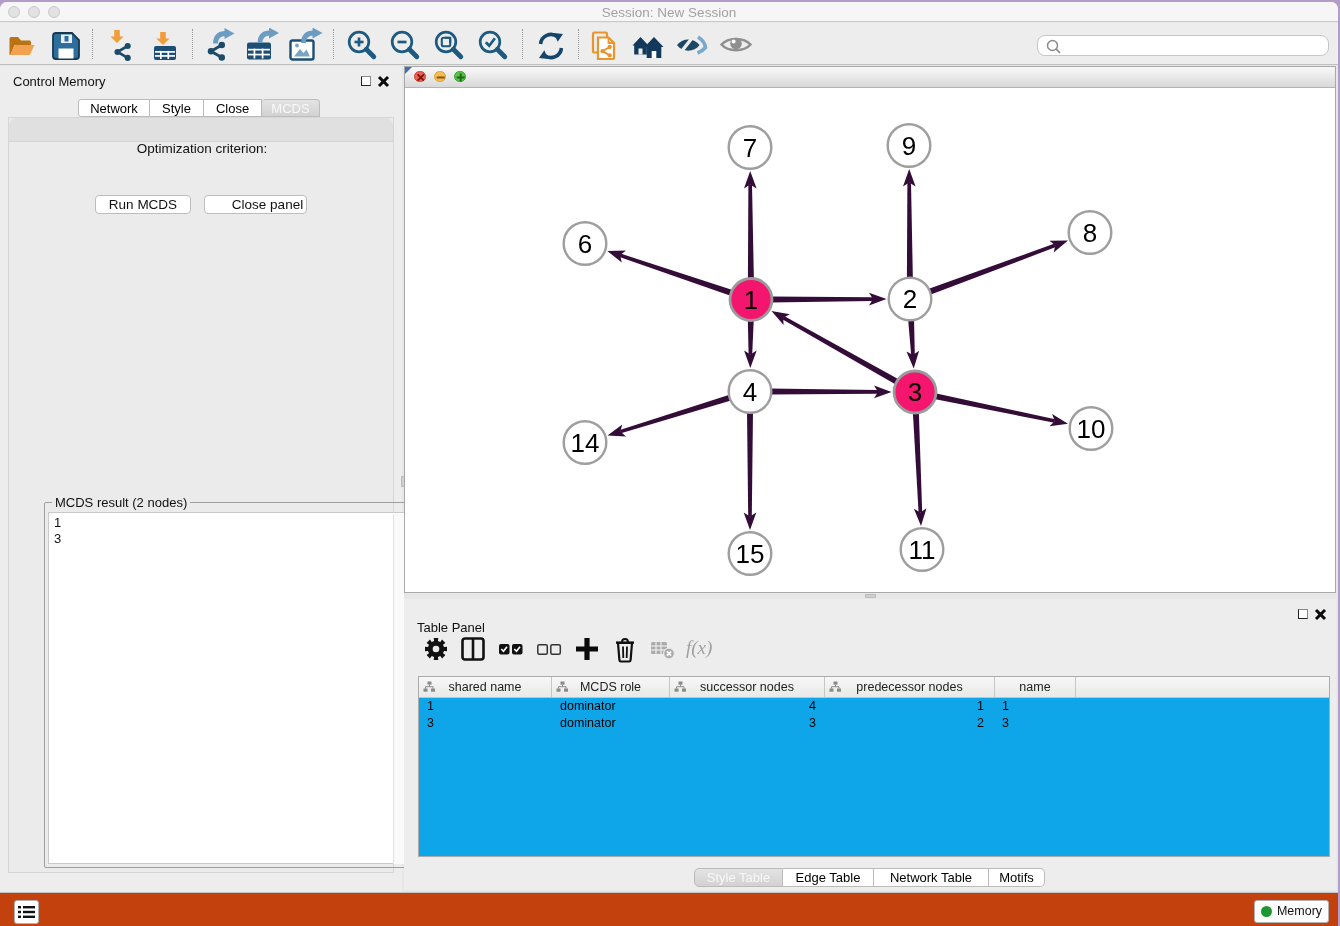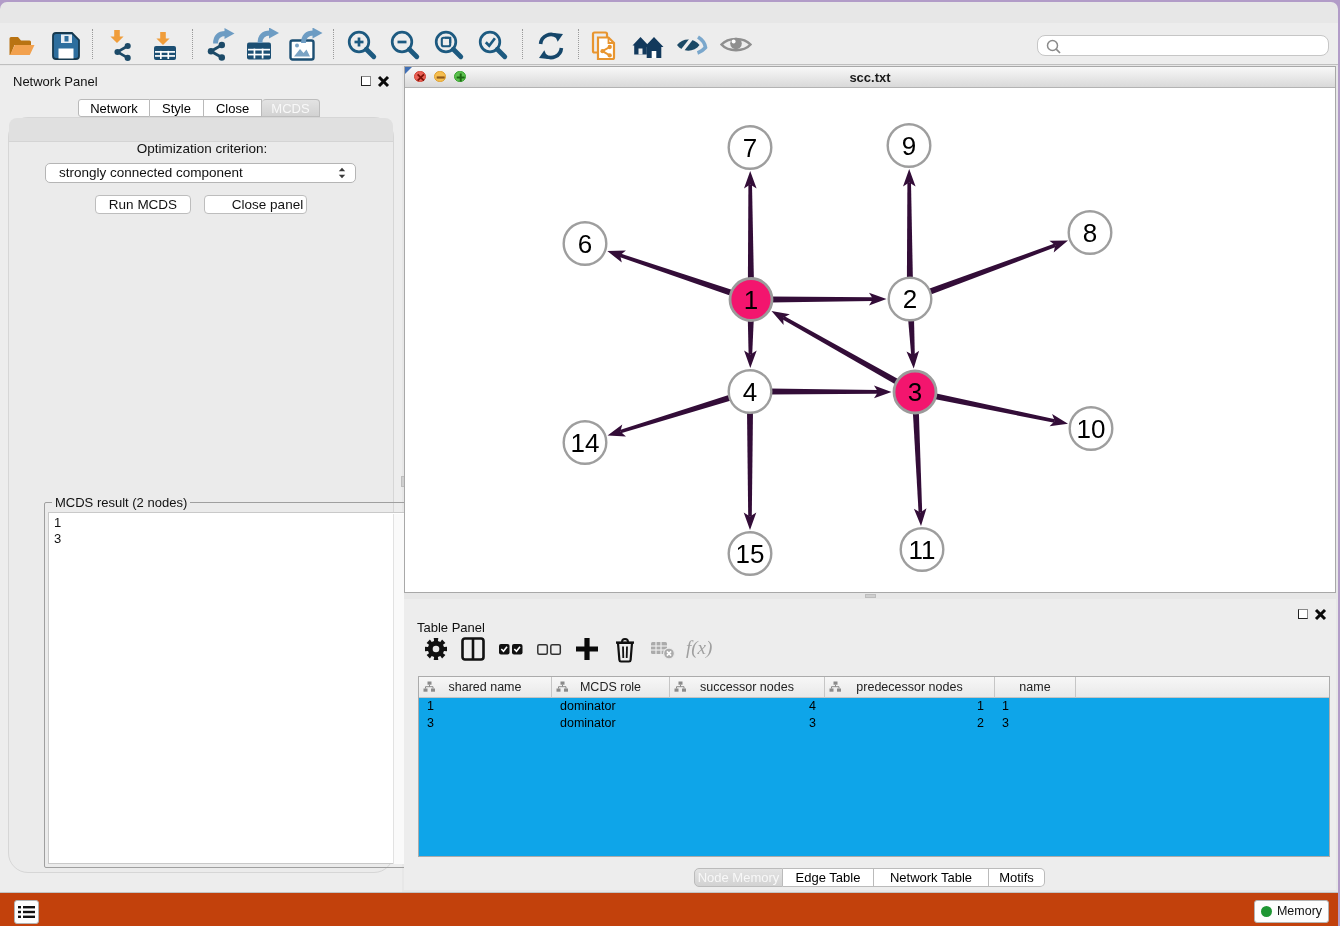--- a/index.html
+++ b/index.html
@@ -14,21 +14,21 @@
 .sep { position:absolute; top:6px; height:30px; width:0px; border-left:1px dotted #9a9a9a; }
 .ticon { position:absolute; top:5px; }
 #searchbox { position:absolute; left:1037px; top:12px; width:292px; height:21px; background:#fff; border:1px solid #c6c6c6; border-radius:8px; }
 
 #cpanel { position:absolute; left:0; top:64px; width:402px; height:826px; background:#ededed; }
 .phead { font-size:13px; color:#111; }
 .tabs { position:absolute; display:flex; }
 .tab { font-size:13px; color:#000; background:#fff; border:1px solid #b9b9b9; border-left:none; height:18px; line-height:17px; text-align:center; }
 .tab.first { border-left:1px solid #b9b9b9; border-radius:3px 0 0 3px; }
 .tab.sel { background:linear-gradient(#e3e3e3,#d2d2d2); color:#f8f8f8; border-color:#bdbdbd; border-radius:4px 4px 0 0; }
-#cp-inner { position:absolute; left:8px; top:51px; width:386px; height:756px; background:#ebebeb; border:1px solid #d6d6d6; border-radius:20px; }
+#cp-inner { position:absolute; left:8px; top:51px; width:386px; height:756px; background:#ebebeb; border:1px solid #d6d6d6; border-radius:0; }
 #cp-strip { position:absolute; left:0px; top:0px; width:384px; height:24px; background:#e0e0e0; border-radius:8px 8px 0 0; border-bottom:1px solid #d4d4d4; }
 #optlabel { position:absolute; left:0; top:23px; width:386px; text-align:center; font-size:13.5px; color:#111; }
 #dropdown { position:absolute; left:36px; top:45px; width:311px; height:20px; background:#fff; border:1px solid #b5b5b5; border-radius:5px; font-size:13.5px; color:#111; line-height:18px; padding-left:13px; }
 .btn { position:absolute; height:19px; background:#fff; border:1px solid #bdbdbd; border-radius:4px; font-size:13.5px; color:#111; text-align:center; line-height:17px; }
 #groupbox { position:absolute; left:7px; top:384px; width:367px; height:366px; border:1px solid #9f9f9f; border-radius:2px;margin-left:28px; }
 #grouplabel { position:absolute; left:7px; top:-8px; background:#ebebeb; padding:0 3px; font-size:13px; color:#111; }
 #gbwhite { position:absolute; left:3px; top:9px; width:359px; height:352px; background:#fff; border:1px solid #c9c9c9; }
 #gbscroll { position:absolute; right:1px; top:1px; width:12px; height:350px; background:#fafafa; border-left:1px solid #e2e2e2; }
 
 #netwin { position:absolute; left:404px; top:64px; width:932px; height:527px; background:#fff; border:1px solid #a8a8a8; }
@@ -47,20 +47,26 @@
 .td { position:absolute; font-size:12.5px; color:#000; height:17px; line-height:17px; }
 .btabs { position:absolute; top:269px; display:flex; }
 .btab { font-size:13px; background:#fff; border:1px solid #bbb; border-left:none; height:19px; line-height:18px; text-align:center; color:#000; }
 
 #statusbar { position:absolute; left:0; top:890px; width:1338px; height:35px; background:#c2410c; border-top:1px solid #c3c3c3; }
 #listbtn { position:absolute; left:14px; top:7px; width:25px; height:24px; background:#fdfdfd; border:1px solid #b3b3b3; border-radius:3px; }
 #membtn { position:absolute; left:1254px; top:7px; width:75px; height:23px; background:#fdfdfd; border:1px solid #b3b3b3; border-radius:3px; font-size:12.5px; color:#111; text-align:center; line-height:21px; }
 </style></head>
 <body>
 <div id="app">
+  <div id="titlebar">
+    <div class="tl" style="left:8px;"></div>
+    <div class="tl" style="left:28px;"></div>
+    <div class="tl" style="left:48px;"></div>
+    <div id="wtitle">Session: New Session</div>
+  </div>
   <div id="toolbar">
     <div class="sep" style="left:92px;"></div>
       <div class="sep" style="left:192px;"></div>
       <div class="sep" style="left:333px;"></div>
       <div class="sep" style="left:522px;"></div>
       <div class="sep" style="left:578px;"></div>
       <svg class="ticon" style="left:4px;" width="36" height="36" viewBox="0 0 36 36">
         <path d="M5.5,27 L5.5,10.5 Q5.5,9 7,9 L14,9 L17,12.5 L25.5,12.5 Q27,12.5 27,14 L27,17 L10.5,17 L6.5,27 Z" fill="#b97312"></path>
         <path d="M10.8,17 L30.5,17 L25.8,27 L6,27 Z" fill="#f2a14e"></path>
       </svg>
@@ -180,41 +186,37 @@
         <circle cx="15.6" cy="13.4" r="2" fill="#fff"></circle>
       </svg>
       <div id="searchbox">
         <svg width="18" height="18" viewBox="0 0 18 18" style="position:absolute;left:7px;top:2px;">
           <circle cx="7.5" cy="7.5" r="5" fill="none" stroke="#8a8a8a" stroke-width="1.5"></circle>
           <line x1="11.2" y1="11.2" x2="15" y2="15" stroke="#8a8a8a" stroke-width="1.7"></line>
         </svg>
       </div>
   </div>
   <div id="cpanel">
-    <div class="phead" style="position:absolute;left:13px;top:8px;">Network Panel</div>
+    <div class="phead" style="position:absolute;left:13px;top:8px;">Control Memory</div>
     <div style="position:absolute;left:361px;top:10px;width:10px;height:10px;border:1.4px solid #222;border-top-color:#8a8a8a;border-right-color:#8a8a8a;background:#fff;"></div>
       <svg style="position:absolute;left:377px;top:9px;" width="13" height="13" viewBox="0 0 13 13">
         <g stroke="#0a0a0a" stroke-width="3">
           <line x1="2" y1="2" x2="11" y2="11"></line>
           <line x1="11" y1="2" x2="2" y2="11"></line>
         </g>
       </svg>
     <div class="tabs" style="left:78px;top:33px;">
       <div class="tab first" style="width:72px;">Network</div>
       <div class="tab" style="width:54px;">Style</div>
       <div class="tab" style="width:58px;">Close</div>
       <div class="tab sel" style="width:58px;">MCDS</div>
     </div>
     <div id="cp-inner">
       <div id="cp-strip"></div>
       <div id="optlabel">Optimization criterion:</div>
-      <div id="dropdown">strongly connected component<svg width="14" height="16" viewBox="0 0 14 16" style="position:absolute;right:6px;top:1px;">
-            <path d="M3.8,6.2 L7,2.8 L10.2,6.2 Z" fill="#3a3a3a"></path>
-            <path d="M3.8,9.8 L7,13.2 L10.2,9.8 Z" fill="#3a3a3a"></path>
-          </svg></div>
       <div class="btn" style="left:86px;top:77px;width:96px;">Run MCDS</div>
       <div class="btn" style="left:195px;top:77px;width:103px;padding-left:24px;">Close panel</div>
       <div id="groupbox">
         <div id="grouplabel">MCDS result (2 nodes)</div>
         <div id="gbwhite">
           <div style="position:absolute;left:5px;top:2px;font-size:13px;color:#111;line-height:16.3px;">1<br>3</div>
           <div id="gbscroll"></div>
         </div>
       </div>
     </div>
@@ -232,21 +234,20 @@
           <g stroke="#7e1006" stroke-width="1.7">
             <line x1="12.6" y1="7.35" x2="18.9" y2="13.65"></line>
             <line x1="18.9" y1="7.35" x2="12.6" y2="13.65"></line>
           </g>
           <line x1="31.7" y1="10.5" x2="39.7" y2="10.5" stroke="#90591b" stroke-width="2.2"></line>
           <g stroke="#1d6a14" stroke-width="2">
             <line x1="51.7" y1="10.5" x2="59.7" y2="10.5"></line>
             <line x1="55.7" y1="6.5" x2="55.7" y2="14.5"></line>
           </g>
         </svg>
-      <div class="t">scc.txt</div>
     </div>
     <div id="netcanvas">
       <svg width="930" height="502" viewBox="0 0 930 502" style="position:absolute;left:0;top:0;">
           <g transform="translate(-1,-1.5)">
 <g fill="#330d38">
 <polygon points="349.9,193.0 348.0,97.0 344.4,97.0 343.9,193.0"></polygon>
 <polygon points="346.2,83.5 352.6,101.0 346.2,97.0 340.0,101.0"></polygon>
 <polygon points="330.0,203.1 216.6,166.1 215.5,169.5 328.0,208.8"></polygon>
 <polygon points="203.3,163.5 221.9,163.1 216.1,167.8 217.8,175.1"></polygon>
 <polygon points="366.0,214.9 469.0,213.4 469.0,209.8 366.0,208.9"></polygon>
@@ -396,21 +397,21 @@
         <div class="td" style="left:251px;top:21px;width:146px;text-align:right;">4</div>
         <div class="td" style="left:406px;top:21px;width:159px;text-align:right;">1</div>
         <div class="td" style="left:583px;top:21px;">1</div>
         <div class="td" style="left:8px;top:38px;">3</div>
         <div class="td" style="left:141px;top:38px;">dominator</div>
         <div class="td" style="left:251px;top:38px;width:146px;text-align:right;">3</div>
         <div class="td" style="left:406px;top:38px;width:159px;text-align:right;">2</div>
         <div class="td" style="left:583px;top:38px;">3</div>
     </div>
     <div class="btabs" style="left:290px;">
-      <div class="btab" style="background:linear-gradient(#e3e3e3,#d2d2d2);color:#f8f8f8;border-left:1px solid #bbb;border-radius:5px 0 0 5px;width:89px;">Node Memory</div>
+      <div class="btab" style="background:linear-gradient(#e3e3e3,#d2d2d2);color:#f8f8f8;border-left:1px solid #bbb;border-radius:5px 0 0 5px;width:89px;">Style Table</div>
       <div class="btab" style="width:91px;">Edge Table</div>
       <div class="btab" style="width:115px;">Network Table</div>
       <div class="btab" style="border-radius:0 5px 5px 0;width:56px;">Motifs</div>
     </div>
   </div>
   <div id="statusbar">
     <div id="listbtn">
         <svg width="17" height="14" viewBox="0 0 17 14" style="position:absolute;left:3px;top:4px;">
           <g fill="#111">
             <rect x="0" y="1" width="3" height="2.4"></rect>

